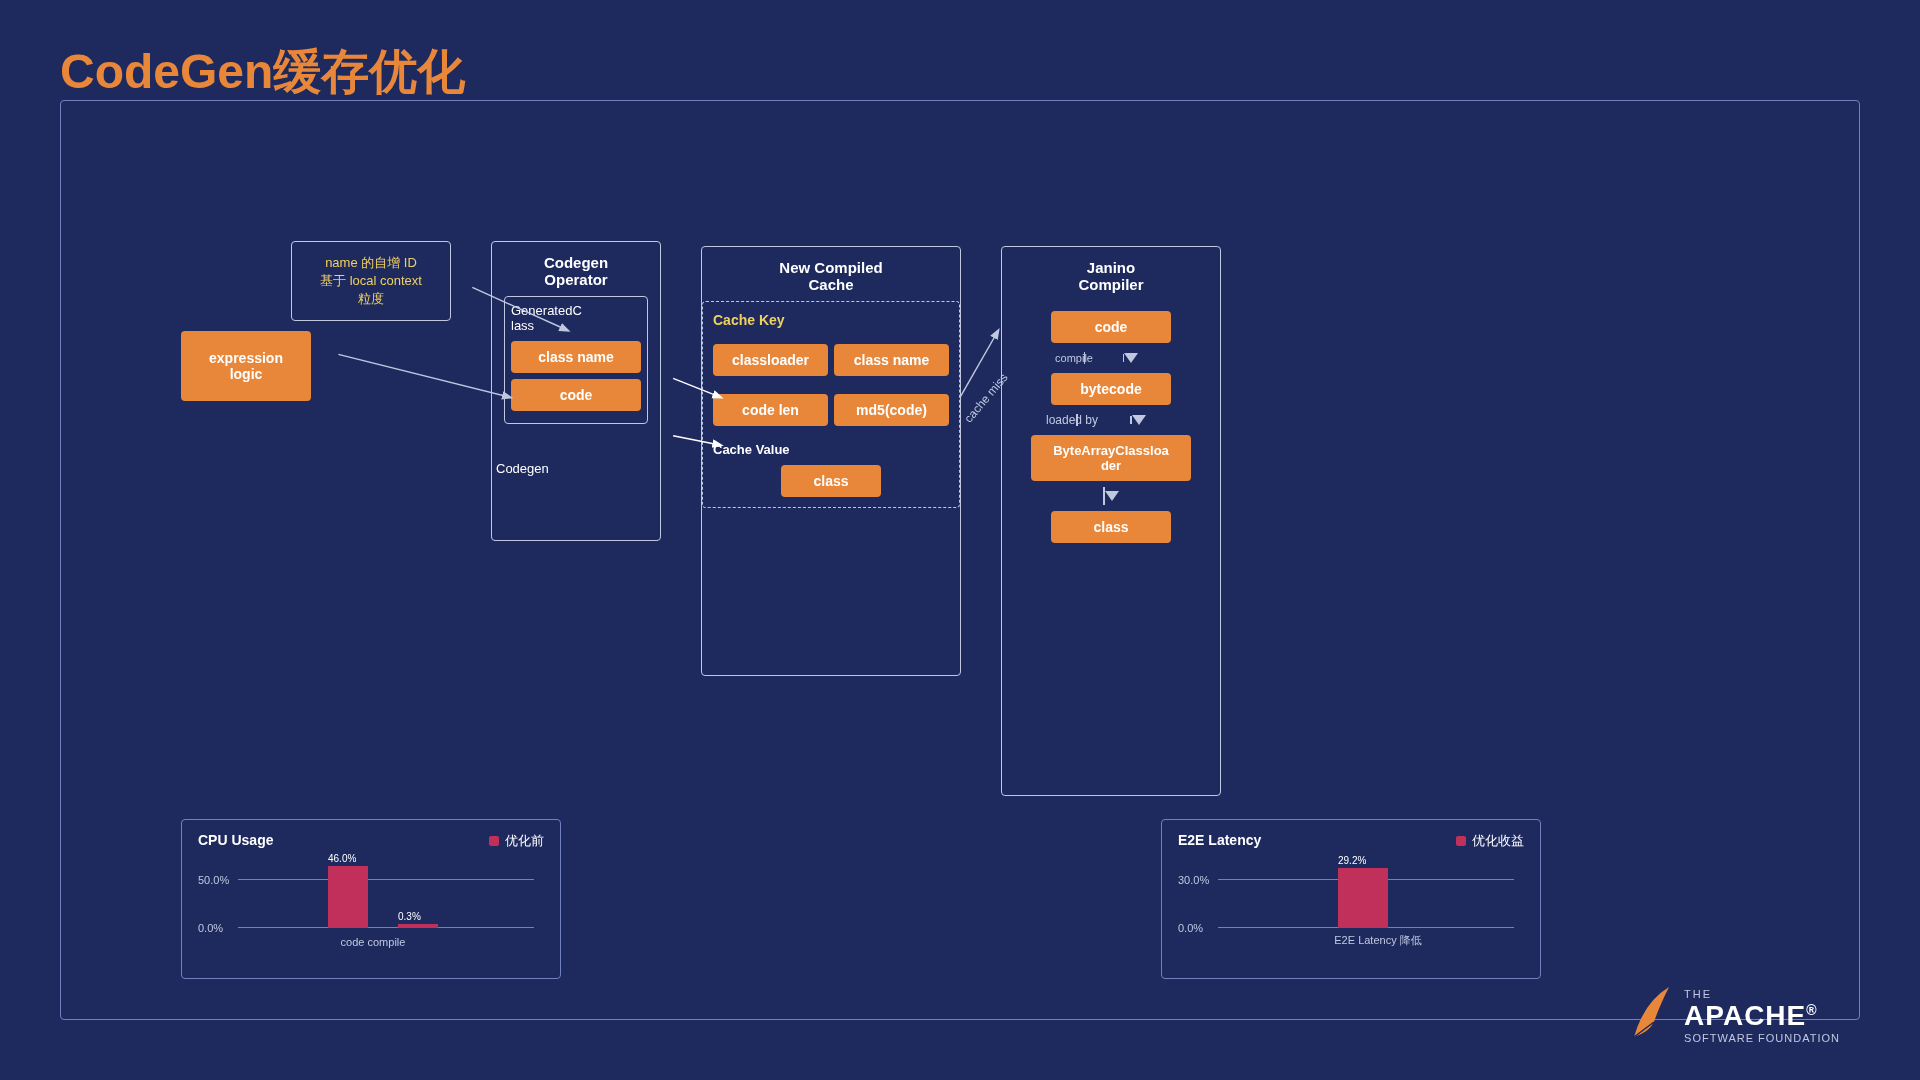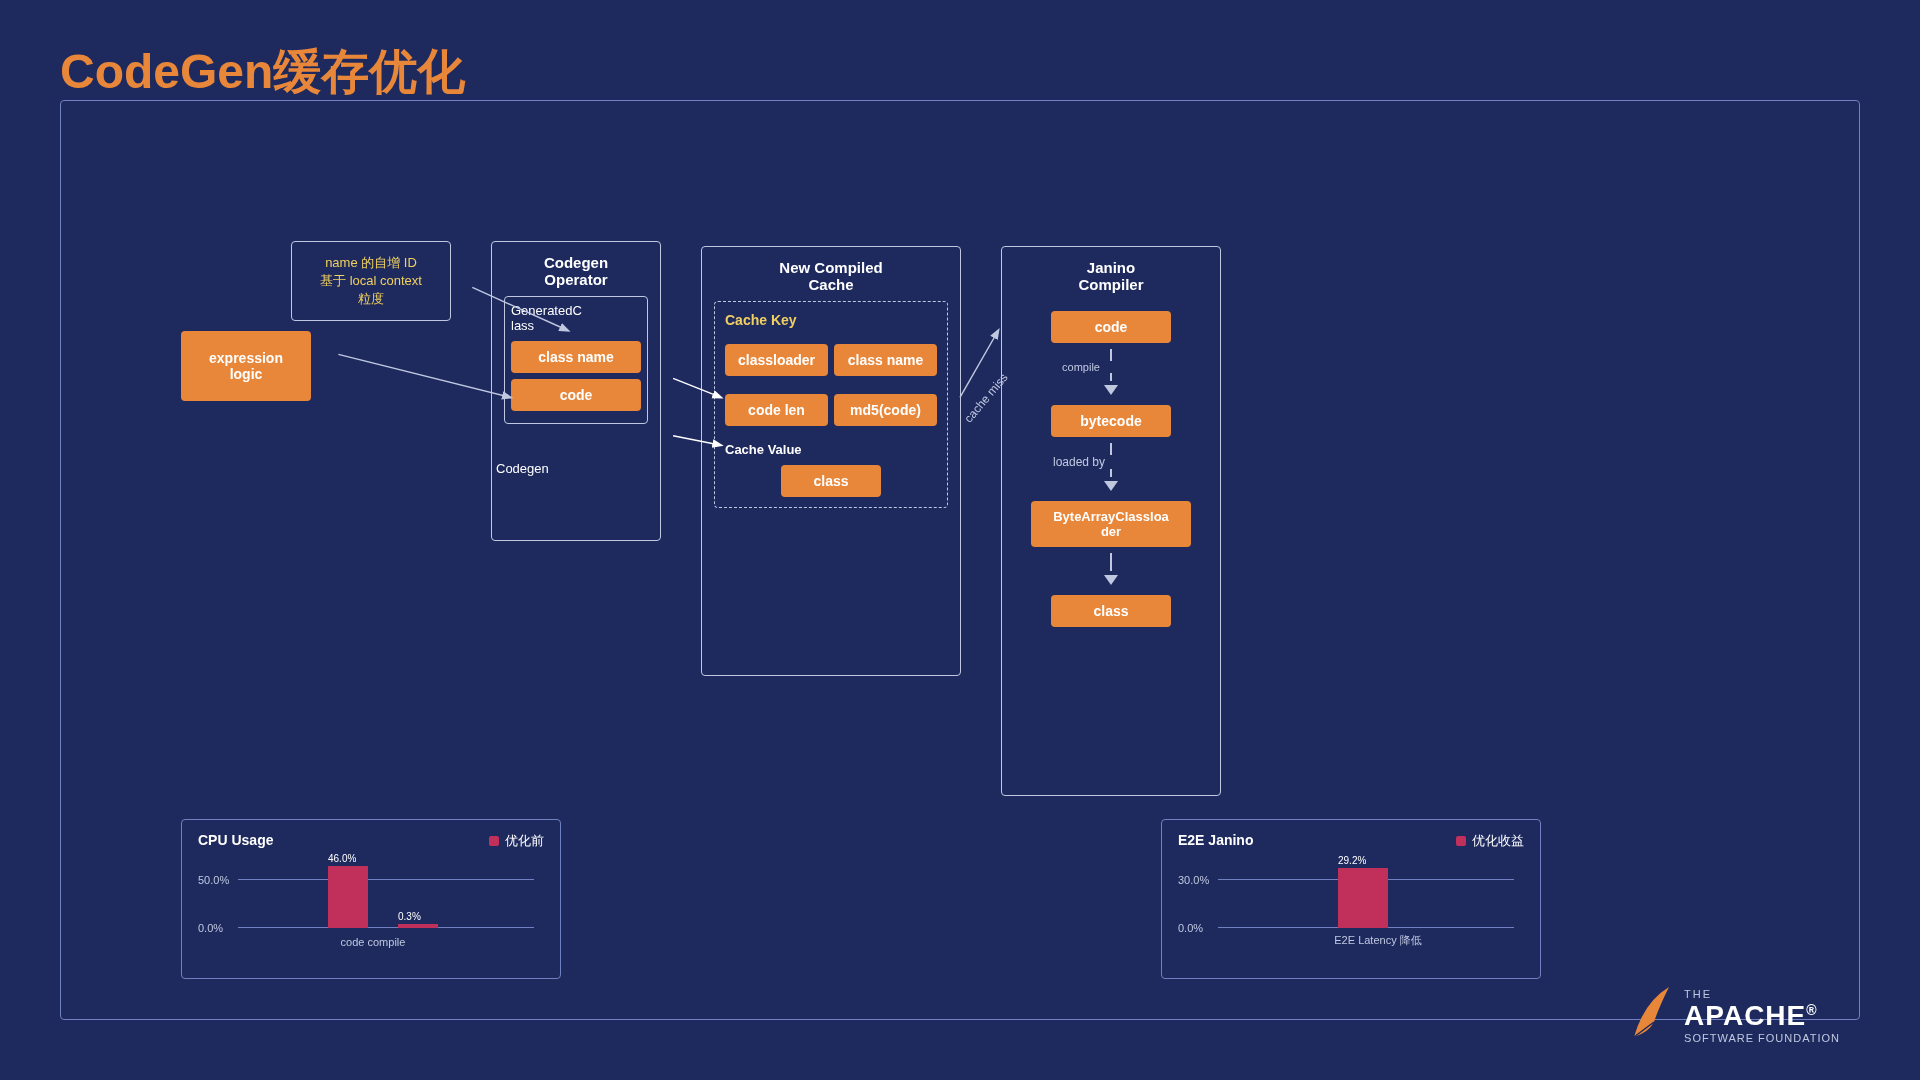--- a/index.html
+++ b/index.html
@@ -120,21 +120,21 @@
       background: transparent;
     }
     .cache-title {
       text-align: center;
       font-size: 15px;
       font-weight: bold;
       margin-top: 12px;
       margin-bottom: 8px;
     }
     .cache-inner {
-      margin: 8px 12px;
+      margin: 8px 0;
       border: 1.5px dashed #c0c8e0;
       border-radius: 4px;
       padding: 10px;
     }
     .cache-key-label {
       font-size: 14px;
       color: #f0d060;
       margin-bottom: 10px;
       font-weight: bold;
     }
@@ -185,21 +185,22 @@
       margin: 4px auto;
     }
     .arrow-line {
       width: 1.5px;
       height: 20px;
       background: #c0c8e0;
       margin: 0 auto;
     }
     .arrow-container {
       display: flex;
-      flex-direction: column;
+      flex-direction: row;
+      align-items: center;
     }
 
     
     .cache-miss-label {
       position: absolute;
       top: 290px;
       left: 895px;
       font-size: 12px;
       color: #c0c8e0;
       transform: rotate(-50deg);
@@ -468,21 +469,21 @@
         <div class="chart-bar-label">0.3%</div>
         <div class="chart-bar" style="height:4px;"></div>
       </div>
 
       <div class="chart-x-label" style="bottom:0; left:100px; width:150px;">code compile</div>
     </div>
   </div>
 
   <div class="e2e-chart-box">
     <div style="display:flex; justify-content:space-between; align-items:flex-start;">
-      <div class="chart-title">E2E Janino</div>
+      <div class="chart-title">E2E Latency</div>
       <div class="chart-legend">
         <div class="legend-dot"></div>
         <span>优化收益</span>
       </div>
     </div>
     <div class="chart-area">
 
       <div class="chart-top-line" style="bottom: 68px;"></div>
       <div class="chart-label-left" style="bottom: 62px;">30.0%</div>
 

